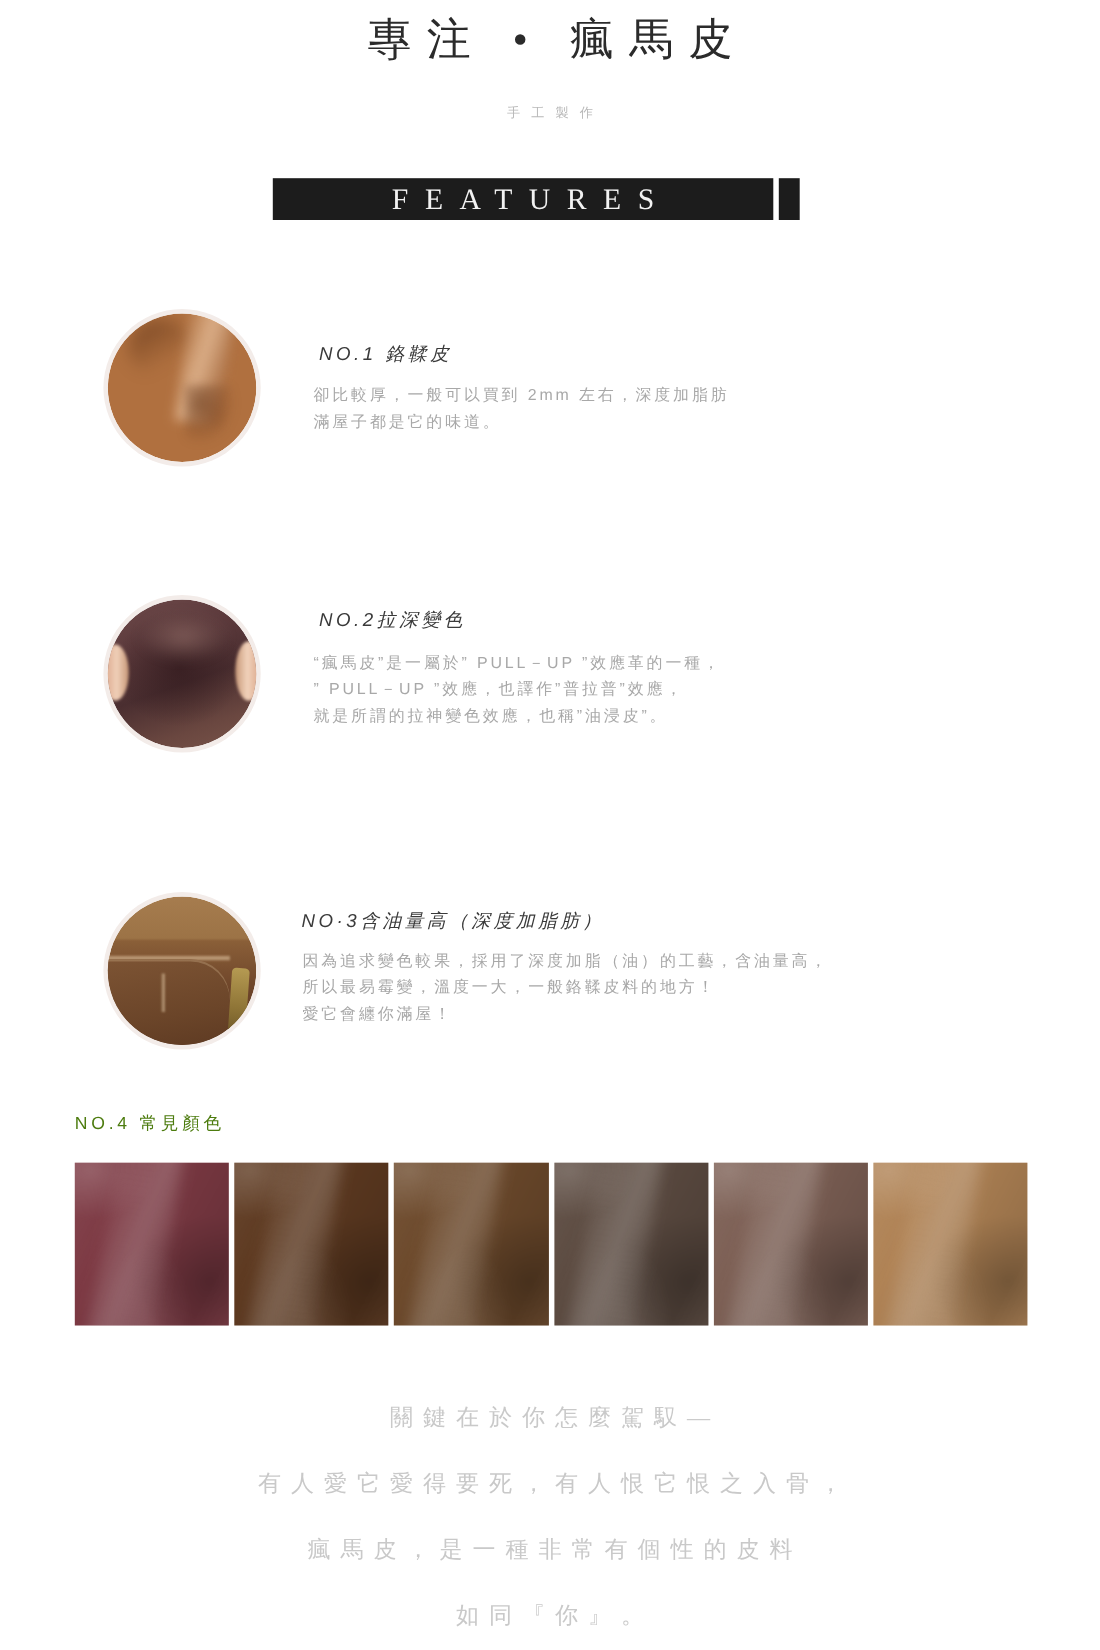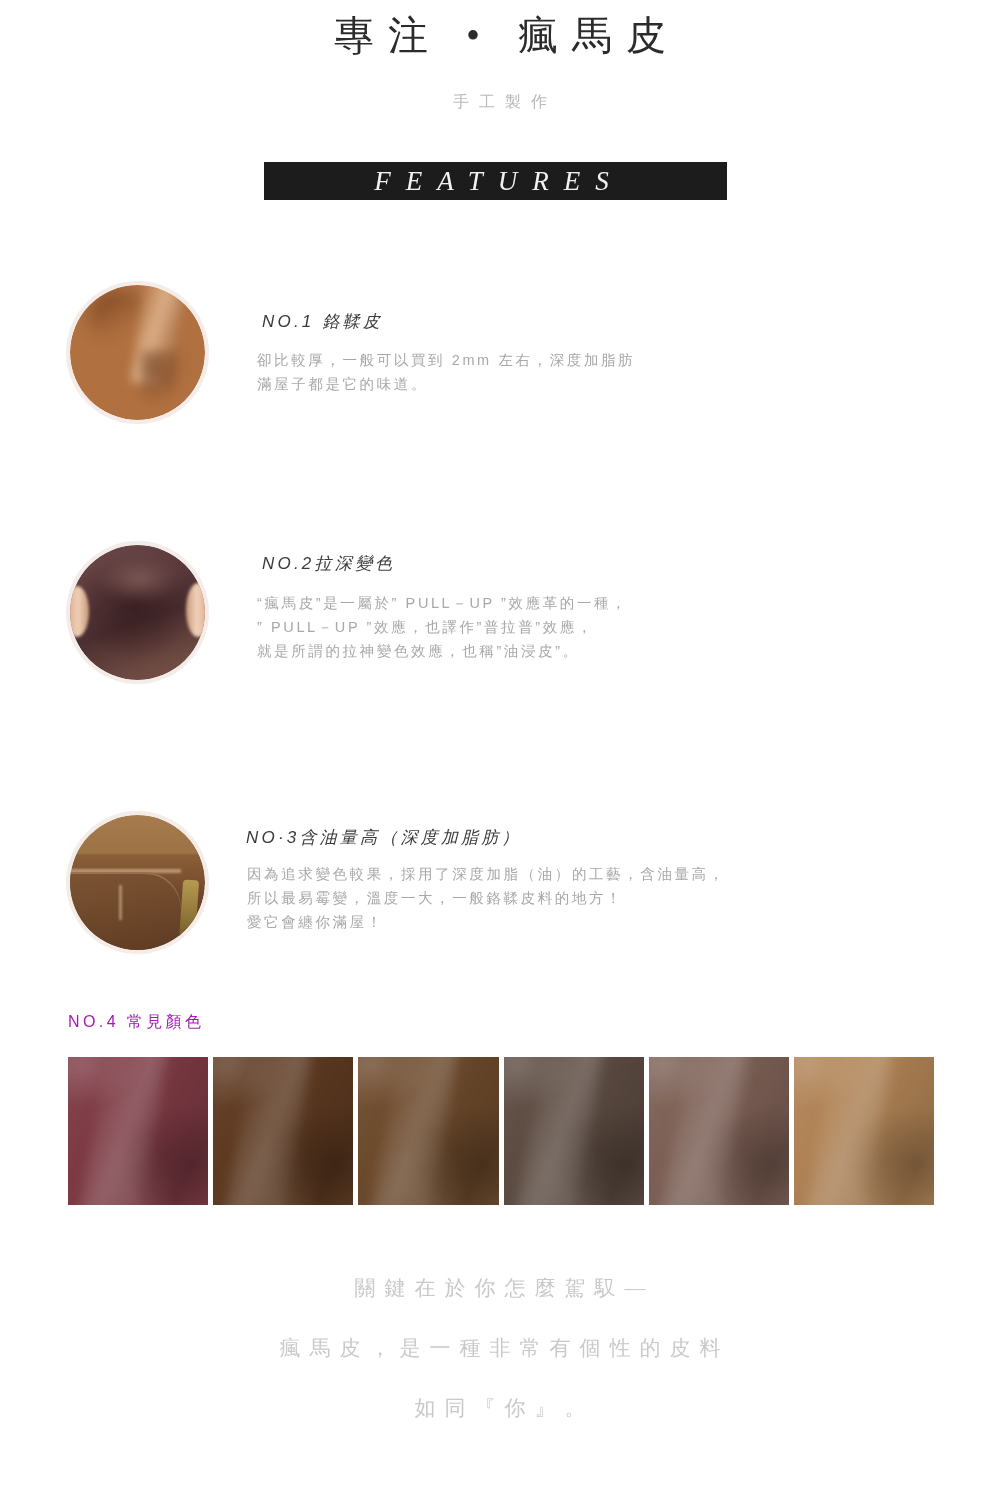--- a/index.html
+++ b/index.html
@@ -16,20 +16,21 @@
     color: #333;
     position: relative;
     overflow: hidden;
   }
 
   .page {
     position: relative;
     width: 1000px;
     height: 1140px;
     background: #fff;
+    padding-left: 28px;
   }
 
   
   .main-title {
     position: absolute;
     left: 0; top: 8px;
     width: 1000px;
     text-align: center;
     font-size: 40px;
     letter-spacing: 14px;
@@ -38,35 +39,34 @@
     font-weight: 400;
     line-height: 56px;
     white-space: nowrap;
   }
 
   .sub-title {
     position: absolute;
     left: 0; top: 88px;
     width: 1000px;
     text-align: center;
-    font-size: 16px;
+    font-size: 12px;
     letter-spacing: 10px;
     text-indent: 10px;
     color: #b9b9b9;
     line-height: 28px;
     white-space: nowrap;
   }
 
   
   .features-banner {
     position: absolute;
-    left: 264px; top: 162px;
+    left: 248px; top: 162px;
     width: 455px; height: 38px;
     background: #1c1c1c;
-    font-style: italic;
   }
   .features-banner .label {
     position: absolute;
     left: 0; top: 0;
     width: 455px; height: 38px;
     line-height: 38px;
     text-align: center;
     color: #f2f2f2;
     font-size: 27px;
     letter-spacing: 15px;
@@ -218,21 +218,21 @@
     white-space: nowrap;
   }
   .feat-body div { white-space: nowrap; }
 
   
   .colors-head {
     position: absolute;
     left: 68px; top: 1010px;
     font-family: "Liberation Sans", "DejaVu Sans", sans-serif;
     font-size: 16px;
-    color: #a21caf;
+    color: #4d7c0f;
     letter-spacing: 3.4px;
     line-height: 24px;
     white-space: nowrap;
   }
 
   .swatch-strip {
     position: absolute;
     left: 68px; top: 1057px;
     width: 866px; height: 148px;
     display: flex;
@@ -365,17 +365,18 @@
         <div class="streak"></div>
       </div>
       <div class="swatch" style="background: rgb(176, 131, 85);">
         <div class="grain"></div>
         <div class="streak"></div>
       </div>
     </div>
 
   <div class="closing">
     <div class="line">關鍵在於你怎麼駕馭—</div>
+    <div class="line">有人愛它愛得要死，有人恨它恨之入骨，</div>
     <div class="line">瘋馬皮，是一種非常有個性的皮料</div>
     <div class="line">如同『你』。</div>
   </div>
 
 </div>
 
 </body></html>

